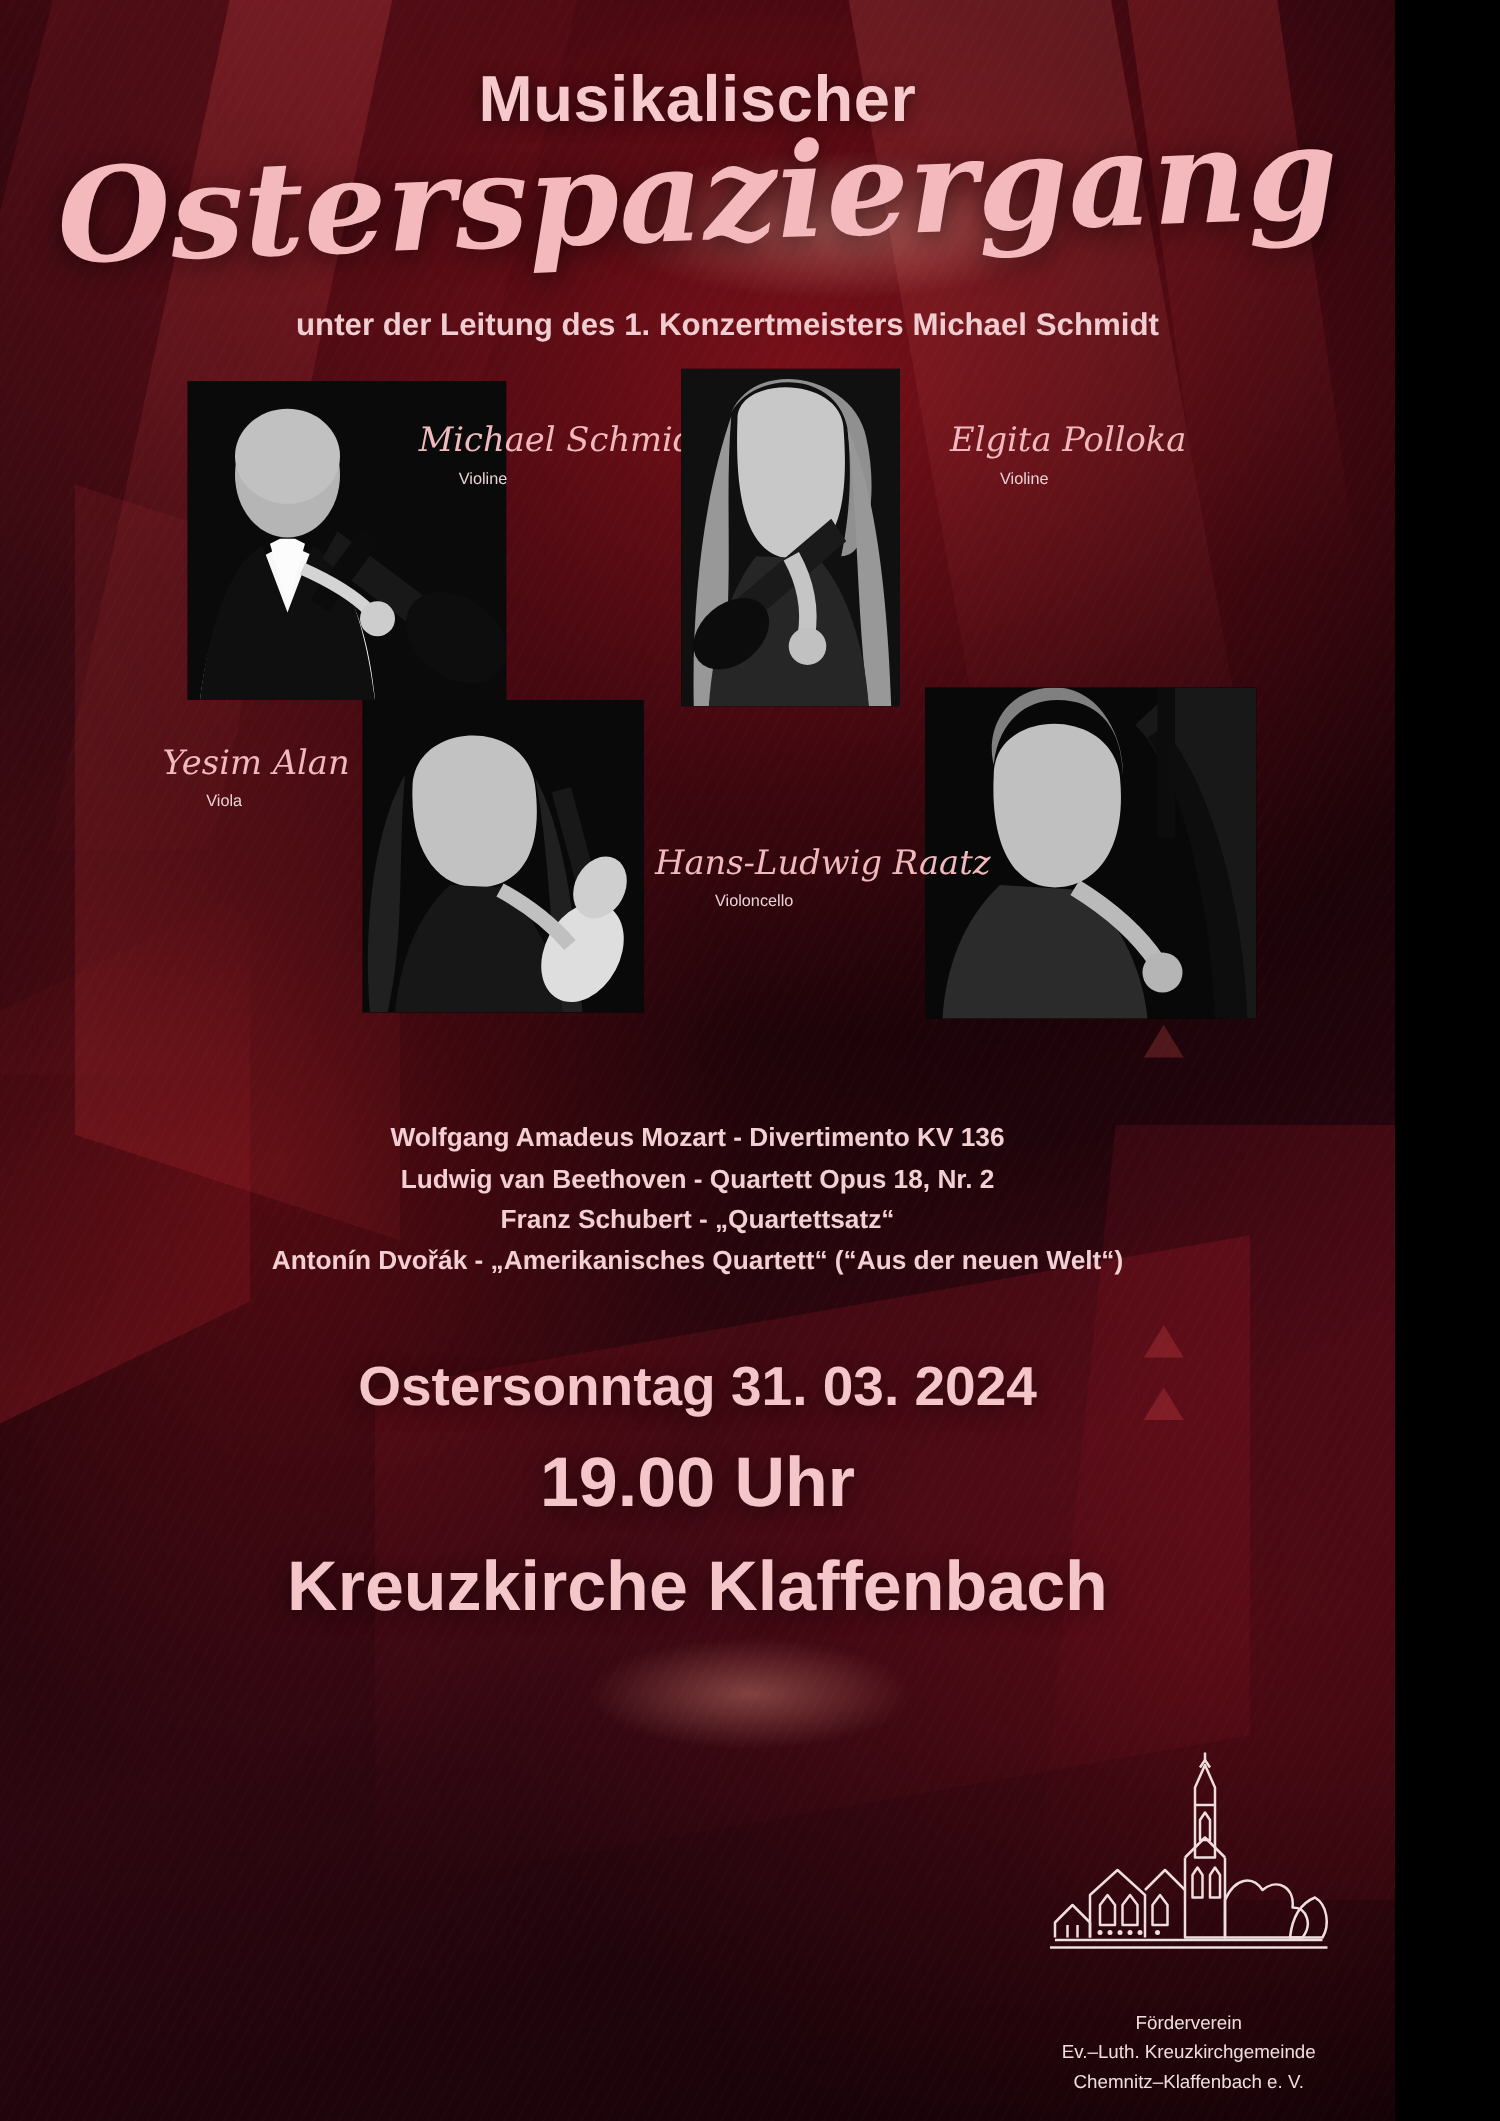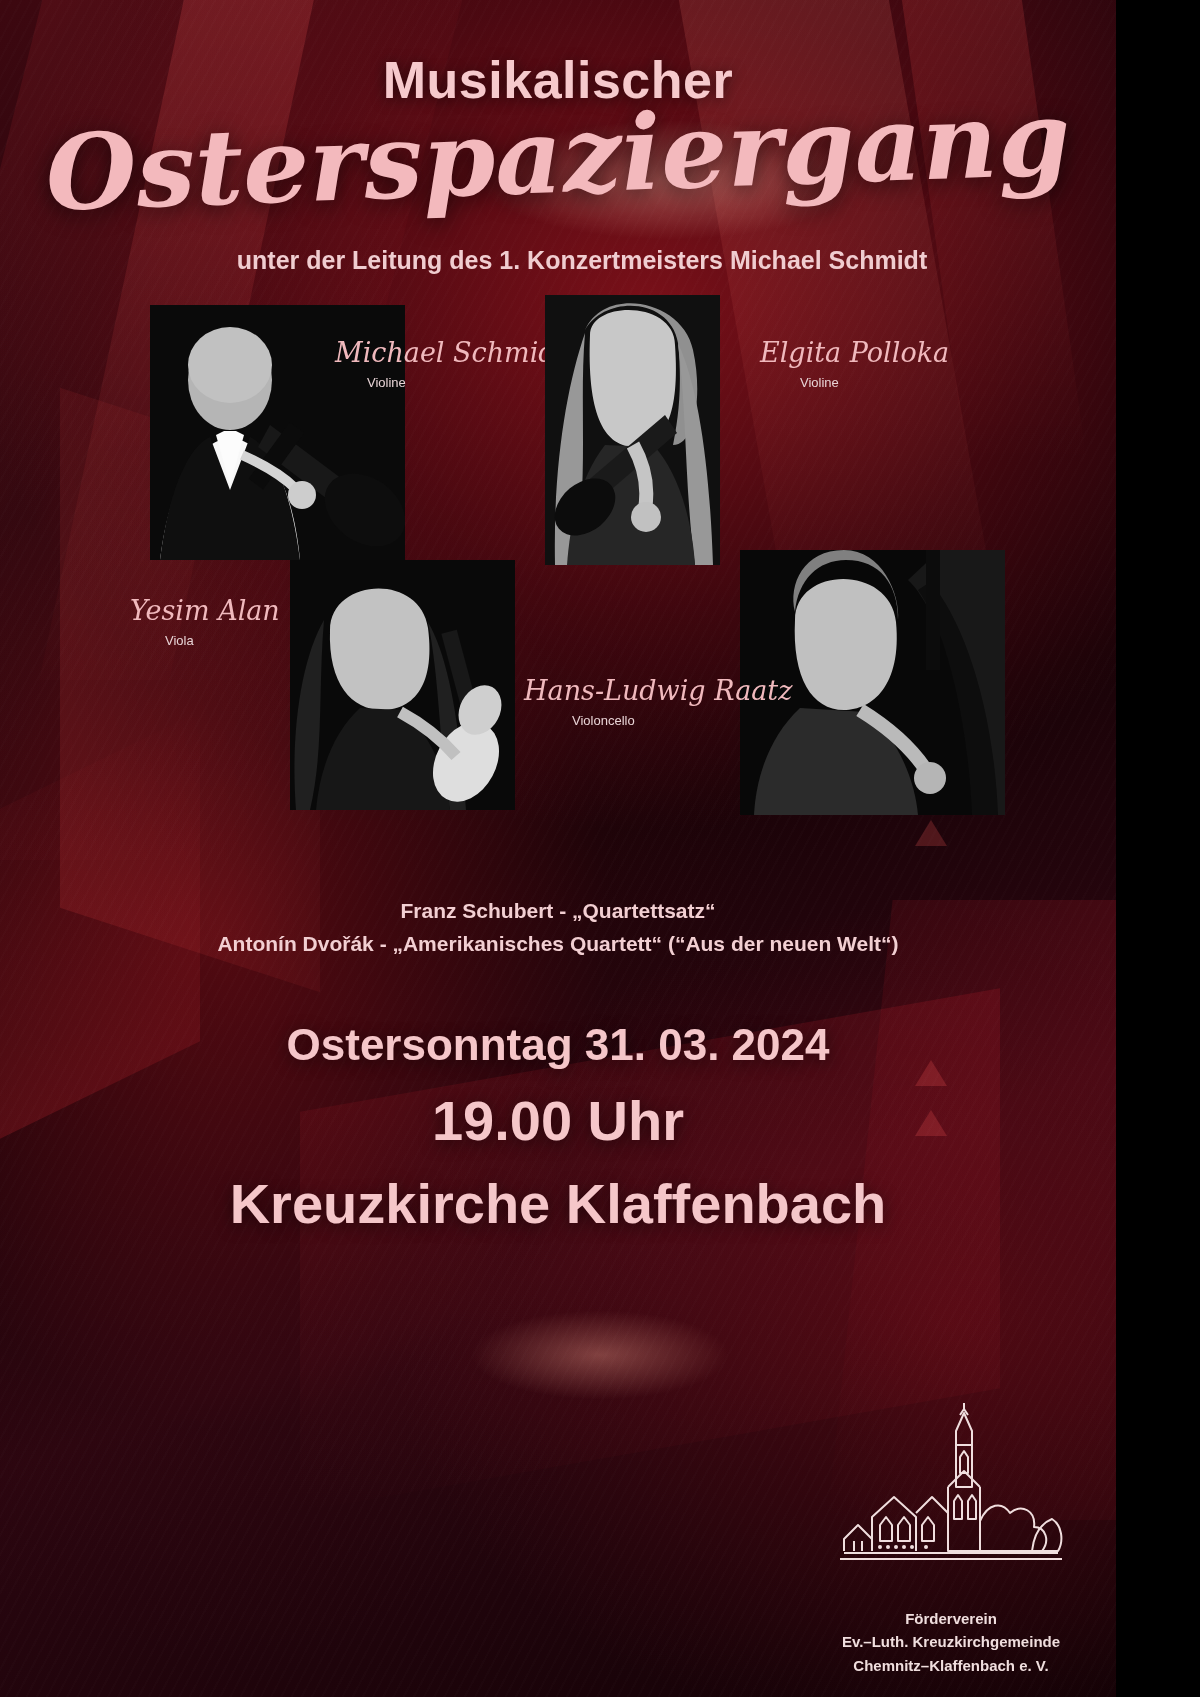--- a/index.html
+++ b/index.html
@@ -156,21 +156,21 @@
   .logo {
     position: absolute;
     right: 30px;
     bottom: 22px;
     width: 270px;
     text-align: center;
     color: #f0dede;
   }
   .logo-cap {
     font-size: 15px;
-    font-weight: bold;
+    font-weight: normal;
     line-height: 1.3;
     margin-top: 4px;
     white-space: nowrap;
   }
 </style>
 </head>
 <body>
 
 <div class="poster">
 
@@ -263,20 +263,22 @@
           <rect x="186" y="0" width="14" height="120" fill="#18100a"></rect>
           <path d="M120 160 C146 176 170 196 186 220" stroke="#c4b5aa" stroke-width="14" fill="none"></path>
           <circle cx="190" cy="228" r="16" fill="#bfb0a4"></circle>
         </svg>
       </div>
       <div class="pname" style="left:524px; top:370px;">Hans-Ludwig Raatz</div>
       <div class="pinst" style="left:572px; top:408px;">Violoncello</div>
     </div>
 
     <div class="program">
+      <div>Wolfgang Amadeus Mozart - Divertimento KV 136</div>
+      <div>Ludwig van Beethoven - Quartett Opus 18, Nr. 2</div>
       <div>Franz Schubert - „Quartettsatz“</div>
       <div>Antonín Dvořák - „Amerikanisches Quartett“ (“Aus der neuen Welt“)</div>
     </div>
 
     <div class="bigline date">Ostersonntag 31. 03. 2024</div>
     <div class="bigline time">19.00 Uhr</div>
     <div class="bigline place">Kreuzkirche Klaffenbach</div>
 
   </div>
 

